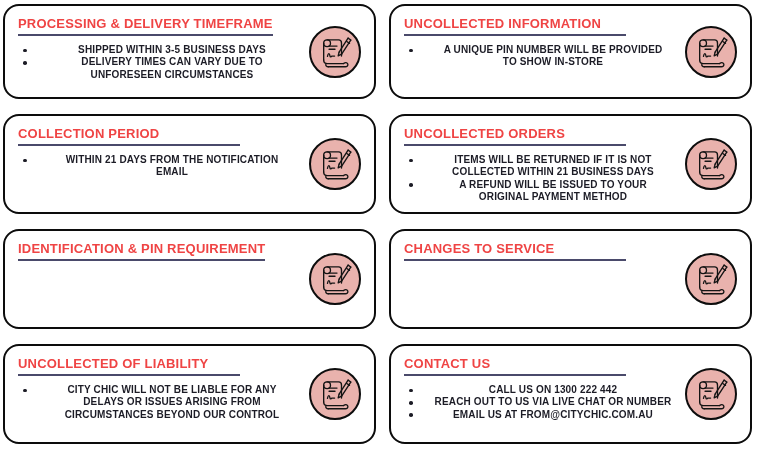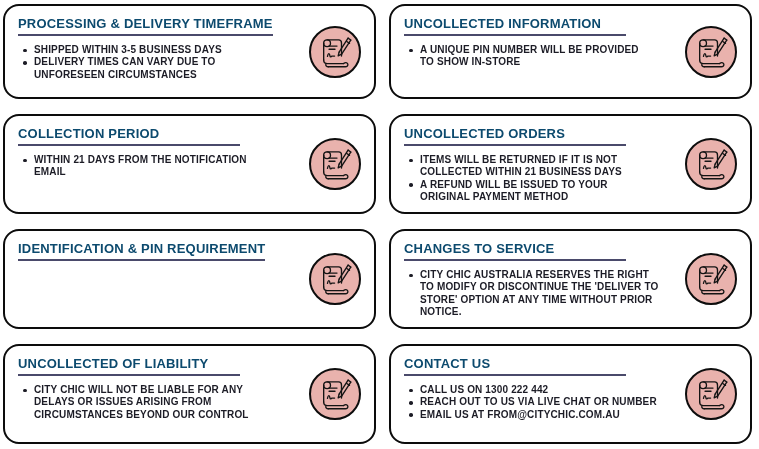--- a/index.html
+++ b/index.html
@@ -28,32 +28,33 @@
     padding: 8px 64px 6px 13px;
   }
   .card h2 {
     display: inline-block;
     margin: 0 0 8px 0;
     padding-bottom: 3px;
     min-width: 222px;
     font-size: 13px;
     font-weight: 800;
     letter-spacing: 0.2px;
-    color: #0c4a6e;
+    color: #ef4444;
     border-bottom: 2px solid #4a4a6b;
     white-space: nowrap;
   }
   .bullets {
     list-style: none;
     margin: 0; padding: 0;
     font-size: 10px;
     font-weight: 700;
     line-height: 12.4px;
     letter-spacing: 0.15px;
     color: #1c1c26;
+    text-align: center;
   }
   .bullets li {
     position: relative;
     padding-left: 16px;
     white-space: pre-line;
   }
   .bullets li::before {
     content: "";
     position: absolute;
     left: 5px; top: 4.5px;
@@ -216,26 +217,20 @@
       <path d="M43.9 8.9 L32.6 26.5"></path>
       <path d="M40.5 6.5 L43.9 8.9"></path>
       <path d="M38.9 10.7 L42.3 13.1"></path>
       <path d="M29.2 24.2 L28 28.9 L32.6 26.5"></path>
     </svg>
   </span>
 </section>
 
   <section class="card">
     <h2>CHANGES TO SERVICE</h2>
-    <ul class="bullets">
-        <li>CITY CHIC AUSTRALIA RESERVES THE RIGHT
-TO MODIFY OR DISCONTINUE THE 'DELIVER TO
-STORE' OPTION AT ANY TIME WITHOUT PRIOR
-NOTICE.</li>
-      </ul>
   
   <span class="icon-circle">
     <svg viewBox="0 0 48 48" aria-hidden="true">
       <circle cx="14" cy="13" r="4.3"></circle>
       <path d="M14 8.7 H28.5 C31.3 8.7 32.2 10.5 32.2 12.6 V29"></path>
       <path d="M9.7 13 V34"></path>
       <path d="M9.7 34 C9.7 37 11.6 38.6 14.4 38.6 H34.5"></path>
       <path d="M15.5 42.6 H37 C39.4 42.6 40.6 41 40.2 39.4 C39.8 37.8 38 37.1 36.4 37.7 L34.5 38.6"></path>
       <path d="M15.5 42.6 C13.2 42.6 12.1 41.2 12.4 39.7"></path>
       <path d="M16.5 16.5 h10"></path>

